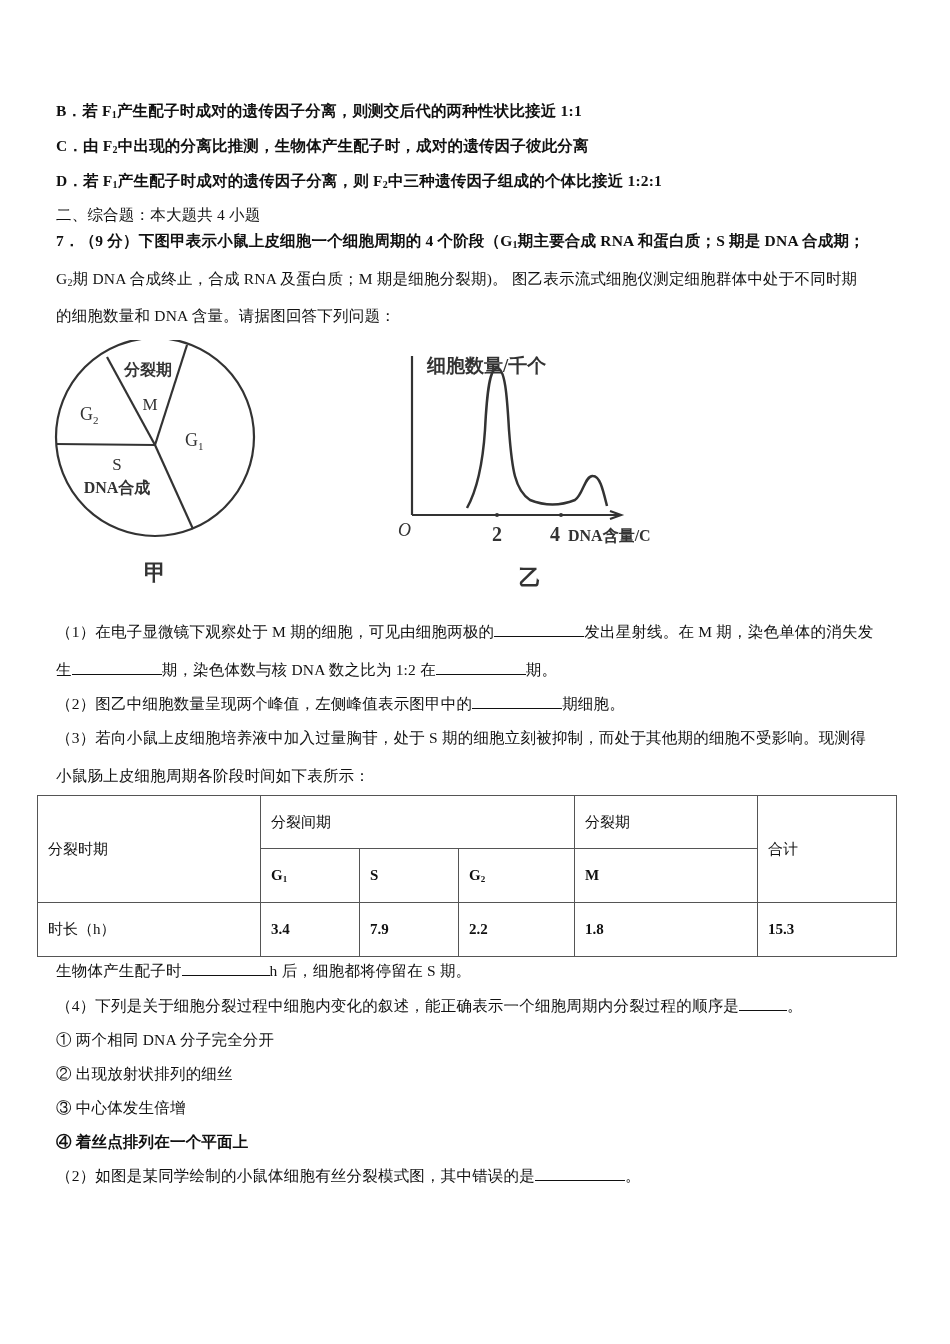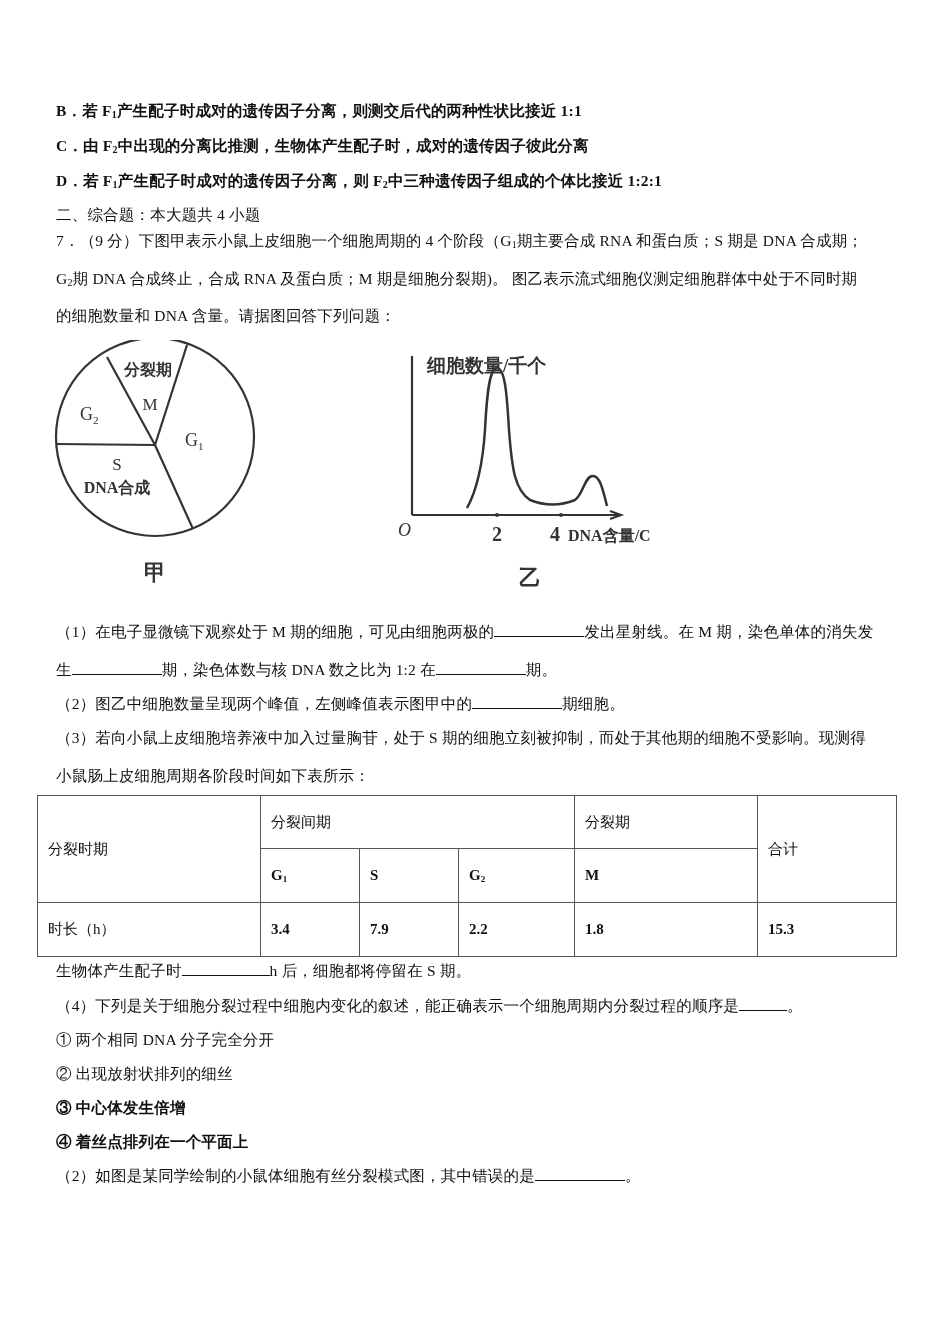--- a/index.html
+++ b/index.html
@@ -36,21 +36,21 @@
 </div>
 <div class="line" style="top:136px;">
   <span>C．由 F</span><sub>2</sub><span>中出现的分离比推测，生物体产生配子时，成对的遗传因子彼此分离</span>
 </div>
 <div class="line" style="top:171px;">
   <span>D．若 F</span><sub>1</sub><span>产生配子时成对的遗传因子分离，则 F</span><sub>2</sub><span>中三种遗传因子组成的个体比接近 1:2:1</span>
 </div>
 
 <div class="line" style="top:205px; font-weight:normal;">二、综合题：本大题共 4 小题</div>
 
-<div class="line" style="top:231px; font-weight:normal;">
+<div class="line" style="top:231px; font-weight:bold;">
   <span>7．（9 分）下图甲表示小鼠上皮细胞一个细胞周期的 4 个阶段（G</span><sub>1</sub><span>期主要合成 RNA 和蛋白质；S 期是 DNA 合成期；</span>
 </div>
 <div class="line" style="top:269px; font-weight:normal;">
   <span>G</span><sub>2</sub><span>期 DNA 合成终止，合成 RNA 及蛋白质；M 期是细胞分裂期)。 图乙表示流式细胞仪测定细胞群体中处于不同时期</span>
 </div>
 <div class="line" style="top:306px; font-weight:normal;">的细胞数量和 DNA 含量。请据图回答下列问题：</div>
 
 <svg class="fig" style="left:45px; top:340px;" width="220" height="250" viewBox="0 0 220 250">
   <g stroke="#333" stroke-width="2.2" fill="none">
     <circle cx="110" cy="97" r="99"></circle>
@@ -130,18 +130,18 @@
 
 <div class="line" style="top:961px; font-weight:normal;">
   <span>生物体产生配子时</span><span class="blank" style="width:88px;"></span><span>h 后，细胞都将停留在 S 期。</span>
 </div>
 
 <div class="line" style="top:996px; font-weight:normal;">
   <span>（4）下列是关于细胞分裂过程中细胞内变化的叙述，能正确表示一个细胞周期内分裂过程的顺序是</span><span class="blank" style="width:48px;"></span><span>。</span>
 </div>
 <div class="line" style="top:1030px; font-weight:normal;">① 两个相同 DNA 分子完全分开</div>
 <div class="line" style="top:1064px; font-weight:normal;">② 出现放射状排列的细丝</div>
-<div class="line" style="top:1098px; font-weight:bold;text-align:right;">③ 中心体发生倍增</div>
+<div class="line" style="top:1098px; font-weight:normal;text-align:right;">③ 中心体发生倍增</div>
 <div class="line" style="top:1132px; font-weight:bold;">④ 着丝点排列在一个平面上</div>
 
 <div class="line" style="top:1166px; font-weight:normal;">
   <span>（2）如图是某同学绘制的小鼠体细胞有丝分裂模式图，其中错误的是</span><span class="blank" style="width:90px;"></span><span>。</span>
 </div>
 
 </body></html>

